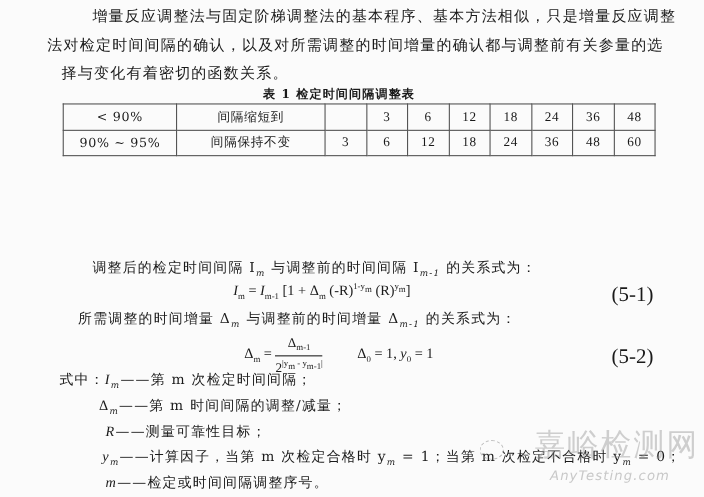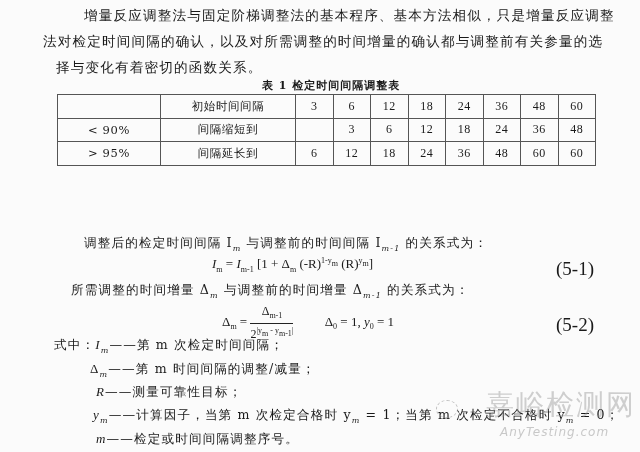--- a/index.html
+++ b/index.html
@@ -39,58 +39,46 @@
   .wm-cn { font-family: "DejaVu Sans", sans-serif; font-size: 28px; color: rgba(150,150,150,0.45); letter-spacing: 2px; }
   .wm-en { font-family: "DejaVu Sans", sans-serif; font-size: 12px; font-style: italic; color: rgba(150,150,150,0.5); letter-spacing: 1px; }
 </style>
 </head>
 <body>
 
 <div class="abs para" style="left:84px; top:2px;">增量反应调整法与固定阶梯调整法的基本程序、基本方法相似，只是增量反应调整</div>
 <div class="abs para" style="left:43px; top:28px;">法对检定时间间隔的确认，以及对所需调整的时间增量的确认都与调整前有关参量的选</div>
 <div class="abs para" style="left:56px; top:54px;">择与变化有着密切的函数关系。</div>
 
-<div class="abs caption" style="left:262px; top:78px;">表 1   检定时间间隔调整表</div>
+<div class="abs caption" style="left:239px; top:78px;">表 1   检定时间间隔调整表</div>
 
 <table class="t">
   <tbody>
-  <tr>
-    <td class="c1"></td>
-    <td class="c2">初始时间间隔</td>
-    <td class="n">3</td>
-    <td class="n">6</td>
-    <td class="n">12</td>
-    <td class="n">18</td>
-    <td class="n">24</td>
-    <td class="n">36</td>
-    <td class="n">48</td>
-    <td class="n">60</td>
-  </tr>
   <tr>
     <td class="c1">&lt; 90%</td>
     <td class="c2">间隔缩短到</td>
     <td class="n"></td>
     <td class="n">3</td>
     <td class="n">6</td>
     <td class="n">12</td>
     <td class="n">18</td>
     <td class="n">24</td>
     <td class="n">36</td>
     <td class="n">48</td>
   </tr>
   <tr>
-    <td class="c1">&gt; 95%</td>
-    <td class="c2">间隔延长到</td>
+    <td class="c1">90% ~ 95%</td>
+    <td class="c2">间隔保持不变</td>
+    <td class="n">3</td>
     <td class="n">6</td>
     <td class="n">12</td>
     <td class="n">18</td>
     <td class="n">24</td>
     <td class="n">36</td>
     <td class="n">48</td>
-    <td class="n">60</td>
     <td class="n">60</td>
   </tr>
 </tbody>
   </table>
 
 <div class="abs para" style="left:84px; top:230px; font-size:12.6px;">
   <span>调整后的检定时间间隔 I</span><sub class="it">m</sub><span> 与调整前的时间间隔 I</span><sub class="it">m-1</sub><span> 的关系式为：</span>
 </div>
 
 <div class="abs math" style="left:212px; top:256px;">

